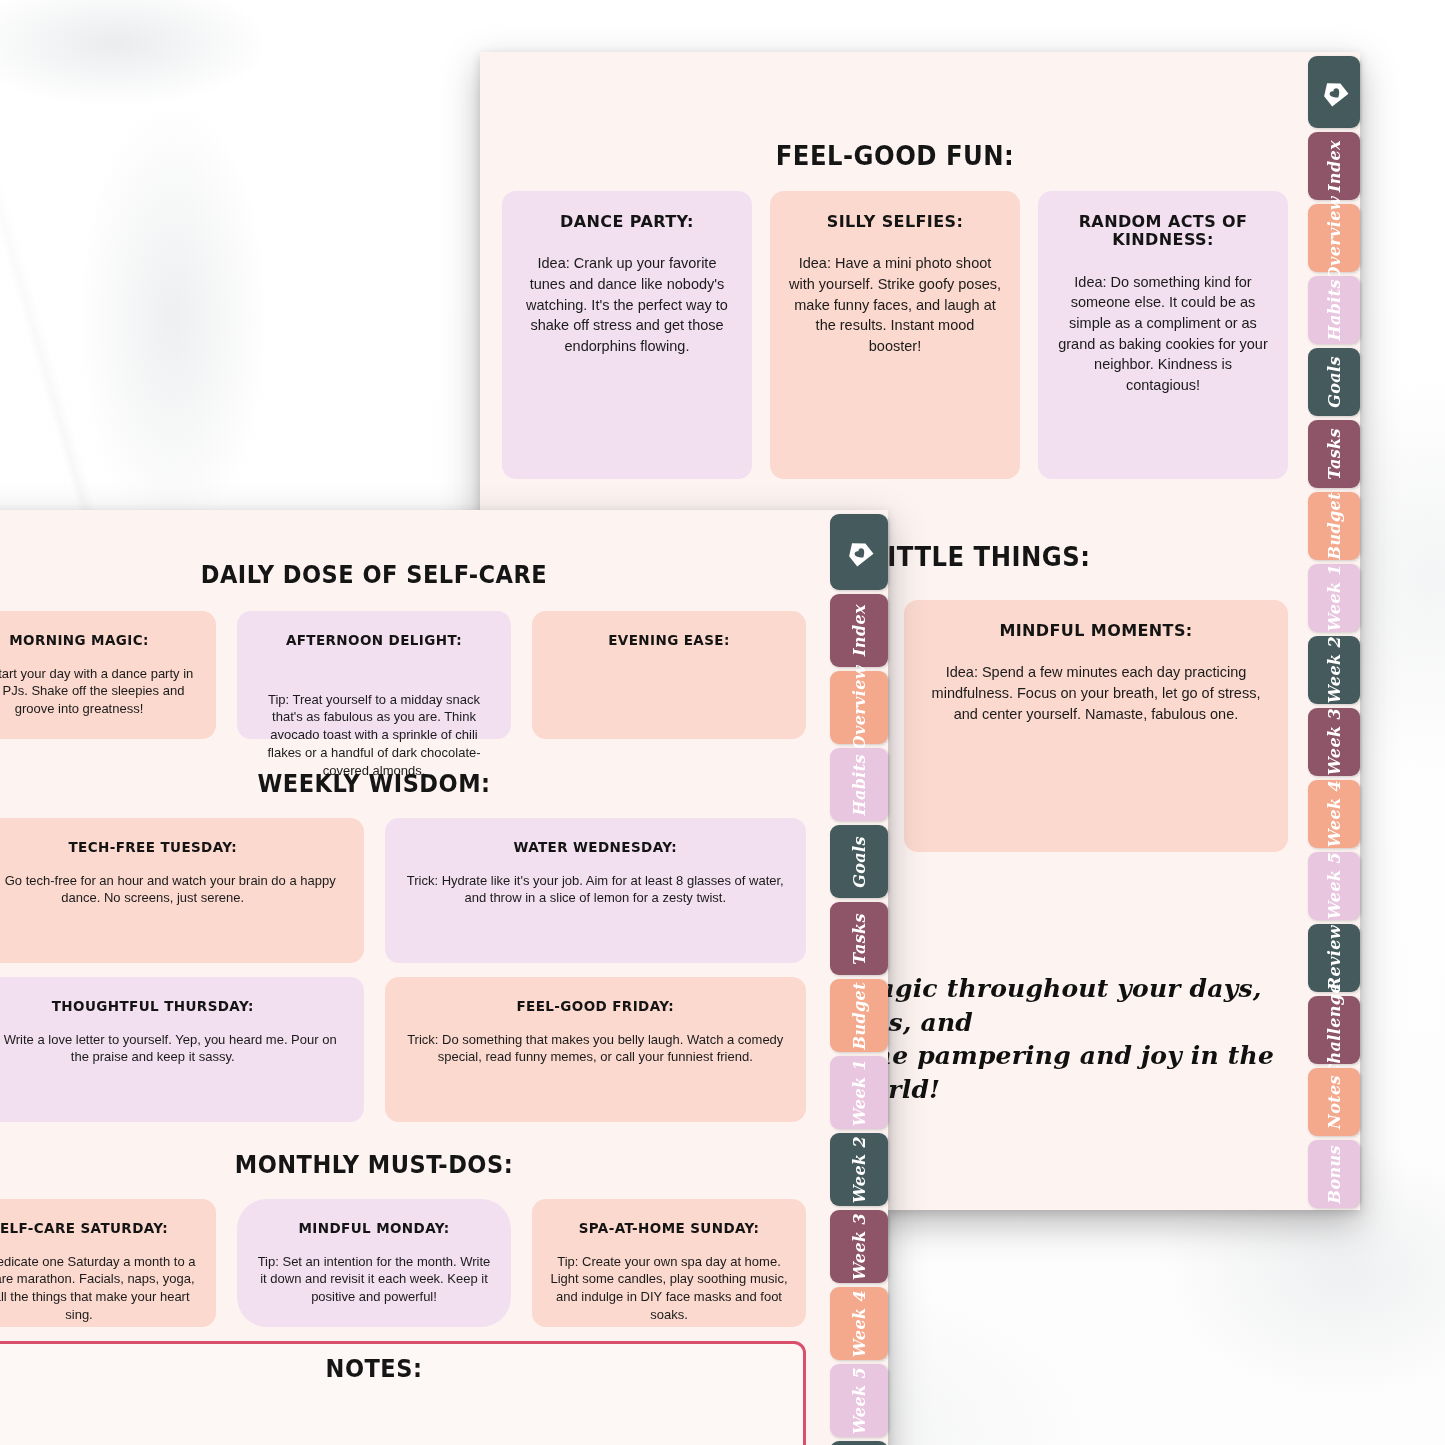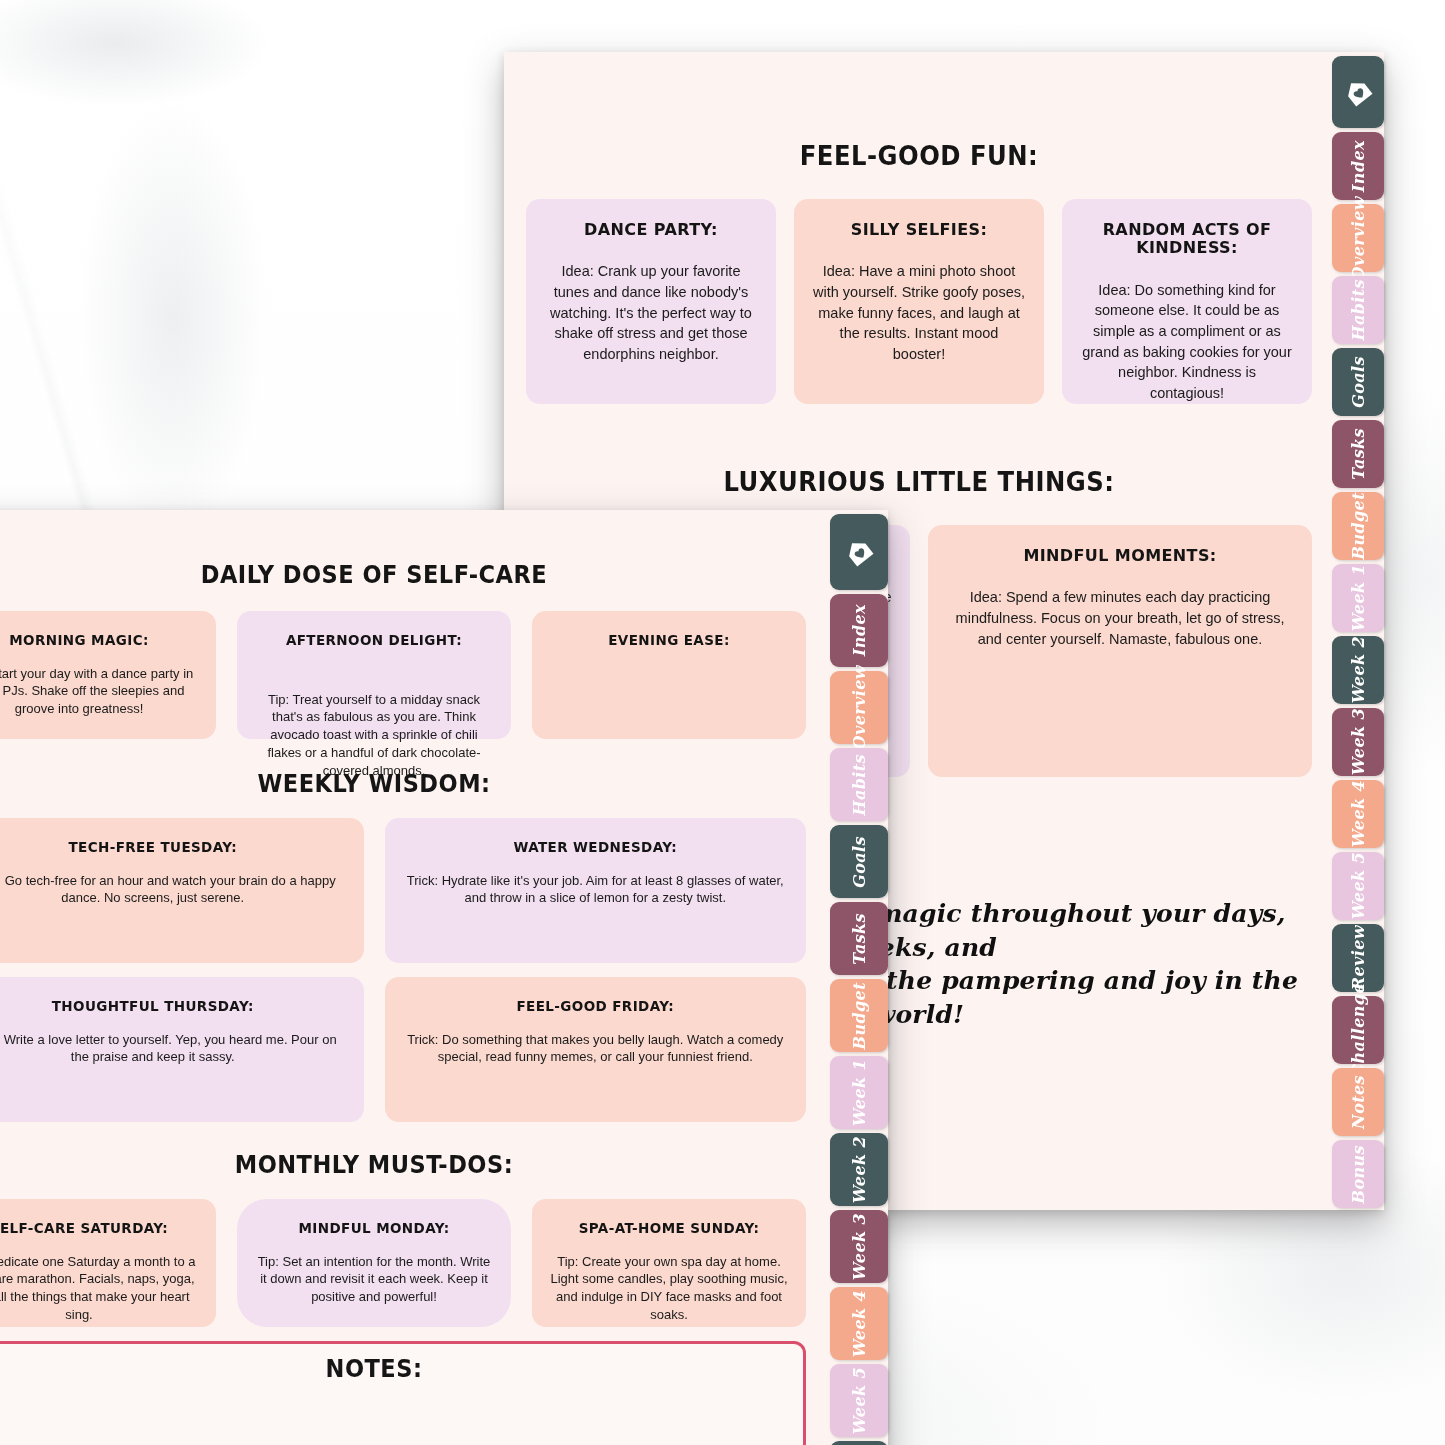--- a/index.html
+++ b/index.html
@@ -32,21 +32,21 @@
     -webkit-mask-image:radial-gradient(ellipse 55% 70% at 10% 50%, #000 0%, rgba(0,0,0,.25) 65%, rgba(0,0,0,0) 100%);
             mask-image:radial-gradient(ellipse 55% 70% at 10% 50%, #000 0%, rgba(0,0,0,.25) 65%, rgba(0,0,0,0) 100%);
   }
 
   
   .page{
     position:absolute;
     background:#fdf4f2;
     box-shadow:0 14px 34px rgba(60,55,58,.34), 0 3px 9px rgba(60,55,58,.18);
   }
-  #page-back{ left:504px; top:52px; width:880px; height:1158px; }
+  #page-back{ left:480px; top:52px; width:880px; height:1158px; }
   #page-front{ left:-80px; top:510px; width:968px; height:960px; }
 
   .sheet{
     position:absolute;left:0;top:0;bottom:0;right:50px;
     background:#fdf4f2;overflow:hidden;
   }
   #page-front .sheet{ right:60px; }
 
   .content{ position:absolute;left:0;top:0;right:0;bottom:0;padding:0 22px; }
 
@@ -167,24 +167,24 @@
 <body>
 
 <div id="marble"></div>
 
 <div class="page" id="page-back">
   <div class="sheet">
     <div class="content" style="padding-top:88px;">
 
       <div class="section-title">FEEL-GOOD FUN:</div>
 
-      <div class="row" style="margin-top:28px;height:205px;">
+      <div class="row" style="margin-top:20px;height:288px;">
         <div class="card lav" style="flex:1;">
           <h4>DANCE PARTY:</h4>
-          <p>Idea: Crank up your favorite tunes and dance like nobody's watching. It's the perfect way to shake off stress and get those endorphins neighbor.</p>
+          <p>Idea: Crank up your favorite tunes and dance like nobody's watching. It's the perfect way to shake off stress and get those endorphins flowing.</p>
         </div>
         <div class="card peach" style="flex:1;">
           <h4>SILLY SELFIES:</h4>
           <p>Idea: Have a mini photo shoot with yourself. Strike goofy poses, make funny faces, and laugh at the results. Instant mood booster!</p>
         </div>
         <div class="card lav" style="flex:1;">
           <h4>RANDOM ACTS OF KINDNESS:</h4>
           <p>Idea: Do something kind for someone else. It could be as simple as a compliment or as grand as baking cookies for your neighbor. Kindness is contagious!</p>
         </div>
       </div>

